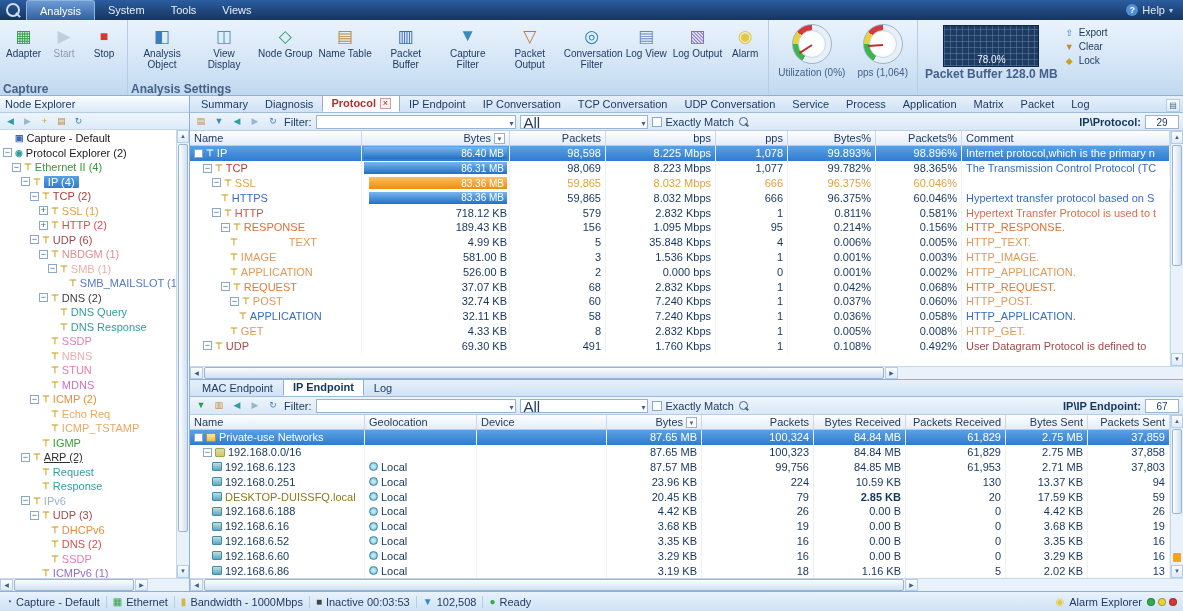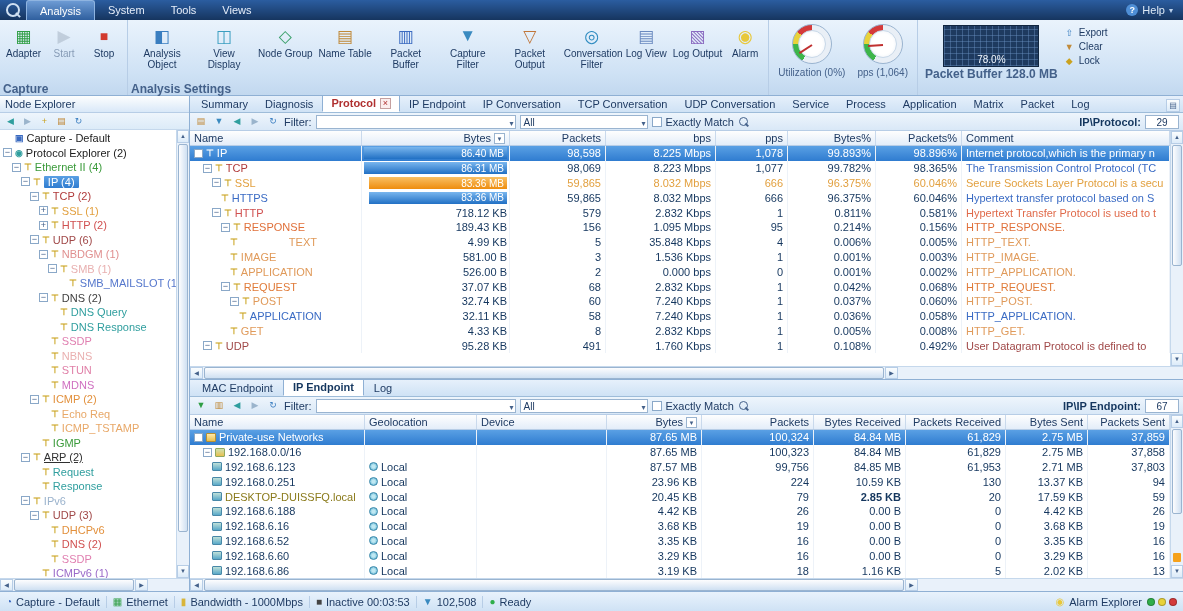--- a/index.html
+++ b/index.html
@@ -88,21 +88,21 @@
 .main{flex:1;display:flex;flex-direction:column;min-width:0;min-height:0;}
 .main-tabs{height:17px;flex:none;background:linear-gradient(#e6f0fb,#cfe2f5);border-bottom:1px solid #9ebcd9;display:flex;align-items:flex-end;padding:1px 3px 0;gap:1px;}
 .mtab{padding:1px 8px 2px;font-size:11px;color:#1f3b63;display:flex;align-items:center;gap:4px;cursor:default;}
 .mtab.active{background:#fff;border:1px solid #8fb0d4;border-bottom:1px solid #fff;color:#b03030;font-weight:bold;}
 .tclose{width:11px;height:11px;border:1px solid #c5a0a0;background:#fbeeee;color:#b03030;font-size:9px;line-height:9px;text-align:center;font-weight:normal;}
 .tabcorner{margin-left:auto;width:14px;height:13px;background:linear-gradient(#fbfdfe,#dcebf9);border:1px solid #b7cde6;font-size:8px;text-align:center;line-height:12px;color:#44618a;}
 .tabcorner::before{content:"▤";}
 
 .filterbar{height:18px;flex:none;background:linear-gradient(#eef5fc,#d9e8f7);border-bottom:1px solid #b7cde6;display:flex;align-items:center;gap:4px;padding:0 4px;font-size:11px;}
 .fic{width:14px;height:13px;font-size:9px;text-align:center;line-height:13px;flex:none;}
-.fdrop{width:200px;height:14px;background:#fff;border:1px solid #9ab4d0;position:relative;font-size:10px;padding:0 12px 0 3px;line-height:13px;overflow:hidden;}
+.fdrop{width:200px;height:14px;background:#fff;border:1px solid #9ab4d0;position:relative;font-size:15px;padding:0 12px 0 3px;line-height:13px;overflow:hidden;}
 .fdrop::after{content:"▾";position:absolute;right:1px;top:1px;font-size:8px;color:#44618a;}
 .fdrop.small{width:128px;}
 .checkbox{width:10px;height:10px;border:1px solid #8aa8c8;background:#fff;flex:none;}
 .mag{width:12px;height:12px;position:relative;flex:none;}
 .mag::before{content:"";position:absolute;width:7px;height:7px;border:1.5px solid #44618a;border-radius:50%;left:1px;top:1px;}
 .mag::after{content:"";position:absolute;width:4px;height:1.5px;background:#44618a;transform:rotate(45deg);left:7px;top:8px;}
 .counter{margin-left:auto;display:flex;align-items:center;gap:4px;}
 .counterlabel{font-weight:bold;color:#14365e;}
 .counterbox{width:34px;height:14px;background:#fff;border:1px solid #9ab4d0;text-align:center;font-size:10px;line-height:13px;}
 
@@ -603,21 +603,20 @@
                 <div class="td bytescell">
                   <div class="bar orange" style="width: 96.4%; margin-left: auto;">
                     <span>83.36 MB</span>
                   </div>
                 </div>
                 <div class="td r" style="color: rgb(226, 160, 63);">59,865</div>
                 <div class="td r" style="color: rgb(226, 160, 63);">8.032 Mbps</div>
                 <div class="td r" style="color: rgb(226, 160, 63);">666</div>
                 <div class="td r" style="color: rgb(226, 160, 63);">96.375%</div>
                 <div class="td r" style="color: rgb(226, 160, 63);">60.046%</div>
-                <div class="td" style="color: rgb(226, 160, 63);">Secure Sockets Layer Protocol is a secu</div>
               </div>
               <div class="trow pgrid">
                 <div class="td name" style="padding-left: 31px;">
                   <span class="picon">⊤</span>
                   <span style="color: rgb(58, 107, 196);">HTTPS</span>
                 </div>
                 <div class="td bytescell">
                   <div class="bar blue" style="width: 96.4%; margin-left: auto;">
                     <span>83.36 MB</span>
                   </div>
@@ -749,21 +748,21 @@
                 <div class="td r" style="color: rgb(20, 54, 94);">0.005%</div>
                 <div class="td r" style="color: rgb(20, 54, 94);">0.008%</div>
                 <div class="td" style="color: rgb(224, 154, 90);">HTTP_GET.</div>
               </div>
               <div class="trow pgrid">
                 <div class="td name" style="padding-left: 13px;">
                   <span class="pexp">−</span>
                   <span class="picon">⊤</span>
                   <span style="color: rgb(160, 72, 72);">UDP</span>
                 </div>
-                <div class="td bytescell r" style="color: rgb(20, 54, 94);">95.28 KB</div>
+                <div class="td bytescell r" style="color: rgb(20, 54, 94);">69.30 KB</div>
                 <div class="td r" style="color: rgb(20, 54, 94);">491</div>
                 <div class="td r" style="color: rgb(20, 54, 94);">1.760 Kbps</div>
                 <div class="td r" style="color: rgb(20, 54, 94);">1</div>
                 <div class="td r" style="color: rgb(20, 54, 94);">0.108%</div>
                 <div class="td r" style="color: rgb(20, 54, 94);">0.492%</div>
                 <div class="td" style="color: rgb(160, 72, 72);">User Datagram Protocol is defined to</div>
               </div>
             </div>
         </div>
         <div class="vscroll">

